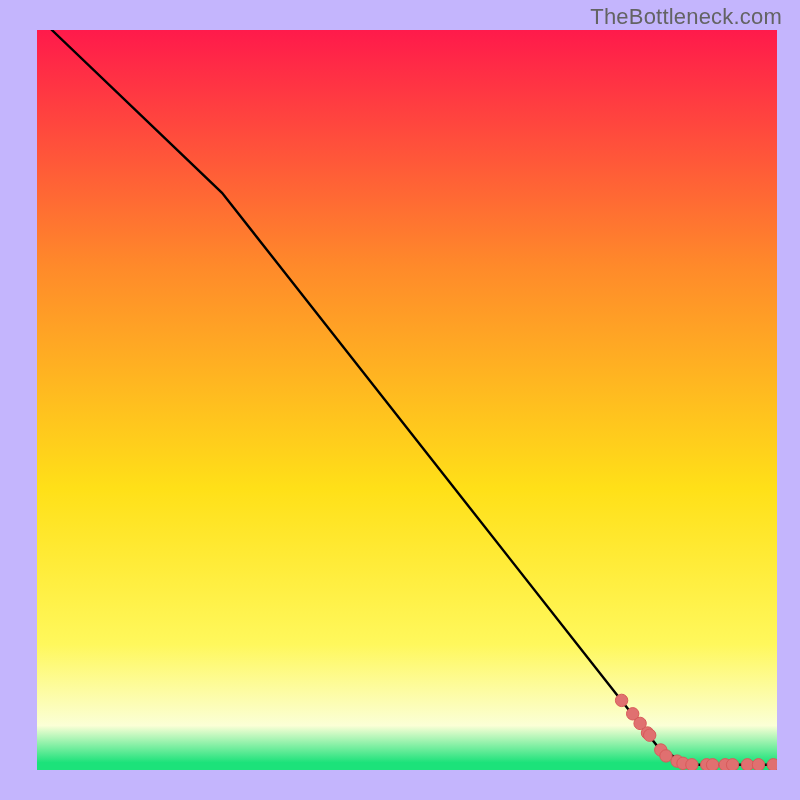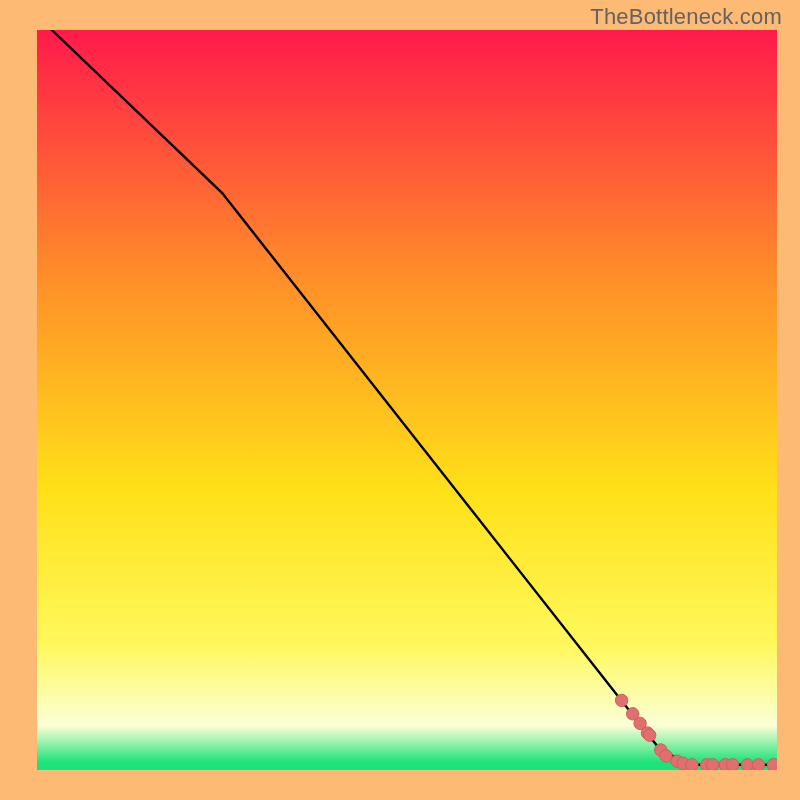--- a/index.html
+++ b/index.html
@@ -8,21 +8,21 @@
     width: 800px;
     height: 800px;
     background: #000;
     font-family: Arial, Helvetica, sans-serif;
     overflow: hidden;
   }
   .frame {
     position: relative;
     width: 800px;
     height: 800px;
-    background: #fdba74;
+    background: #c4b5fd;
   }
   .watermark {
     position: absolute;
     top: 4px;
     right: 18px;
     color: #636363;
     font-size: 22px;
     font-weight: 500;
     letter-spacing: 0.2px;
   }

